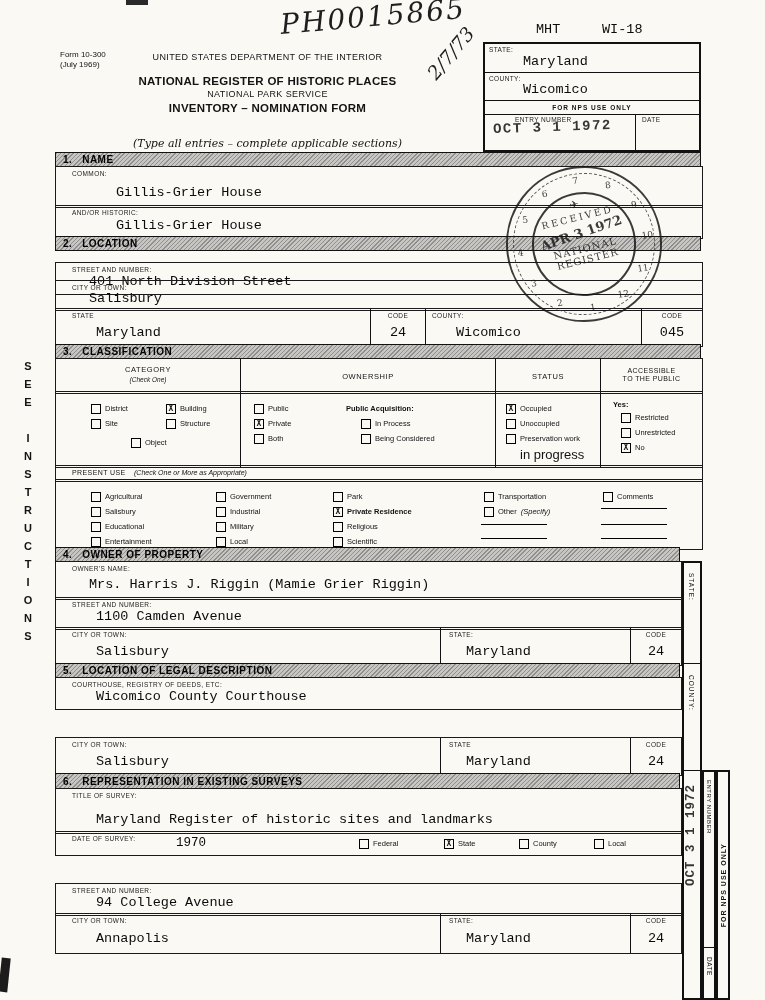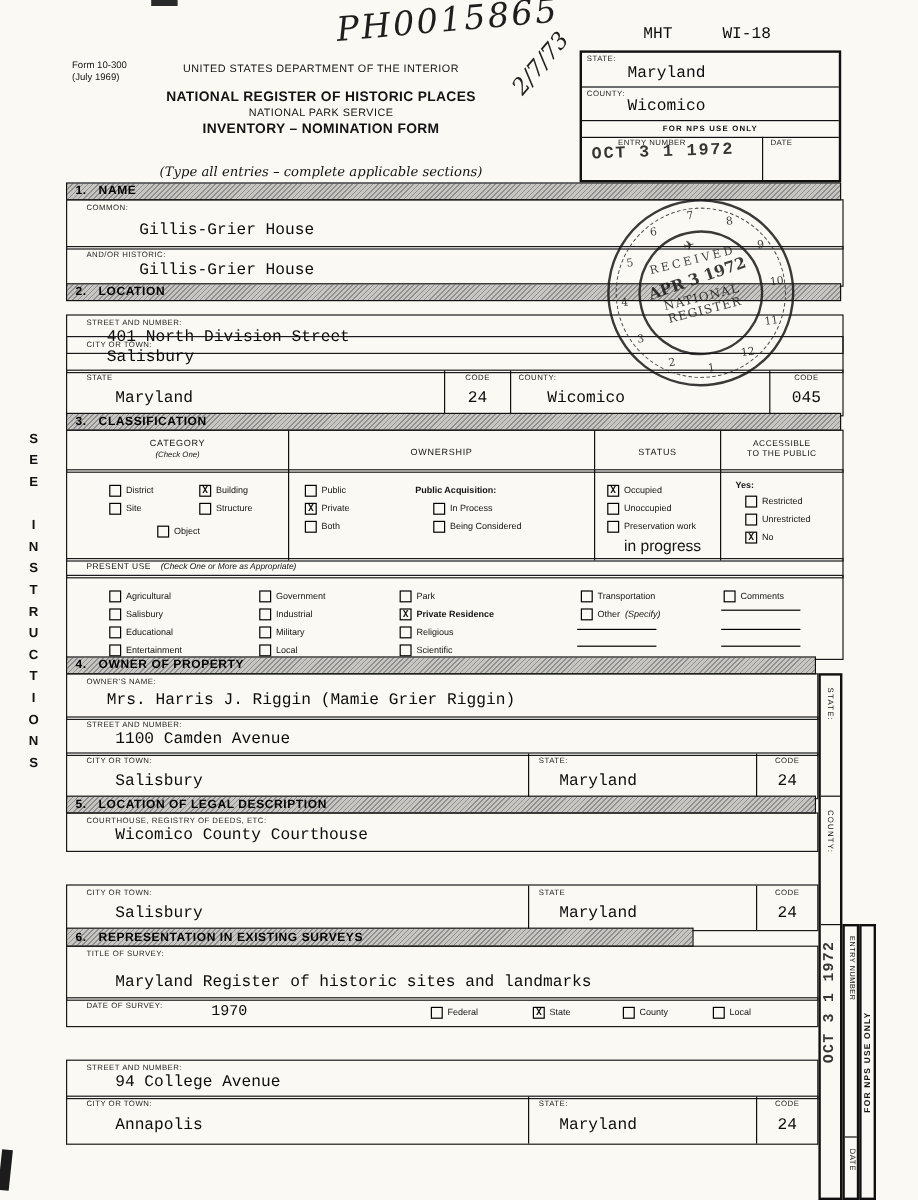--- a/index.html
+++ b/index.html
@@ -334,21 +334,21 @@
     <div class="cell" style="left:385px;width:190px">
       <span class="lbl" style="left:8px;top:3px">STATE</span>
       <span class="val" style="left:25px;bottom:6px">Maryland</span>
     </div>
     <div class="cell" style="left:575px;width:50px;border-right:none;text-align:center">
       <span class="lbl" style="left:0;right:0;top:3px">CODE</span>
       <span class="val" style="left:0;right:0;bottom:6px">24</span>
     </div>
   </div>
 
-  <div class="bar" style="left:55px;top:773px;width:523px;height:16px">6.   REPRESENTATION IN EXISTING SURVEYS</div>
+  <div class="bar" style="left:55px;top:773px;width:625px;height:16px">6.   REPRESENTATION IN EXISTING SURVEYS</div>
   <div class="row" style="left:55px;top:788px;width:625px;height:44px">
     <span class="lbl" style="left:16px;top:3px">TITLE OF SURVEY:</span>
     <span class="val" style="left:40px;bottom:6px">Maryland Register of historic sites and landmarks</span>
   </div>
   <div class="row" style="left:55px;top:831px;width:625px;height:23px">
     <span class="lbl" style="left:16px;top:3px">DATE OF SURVEY:</span>
     <span class="val" style="left:120px;top:4px;font-size:12.5px">1970</span>
     <div class="cb" style="left:303px;top:7px">
         <span class="box"></span>
         <span>Federal</span>

